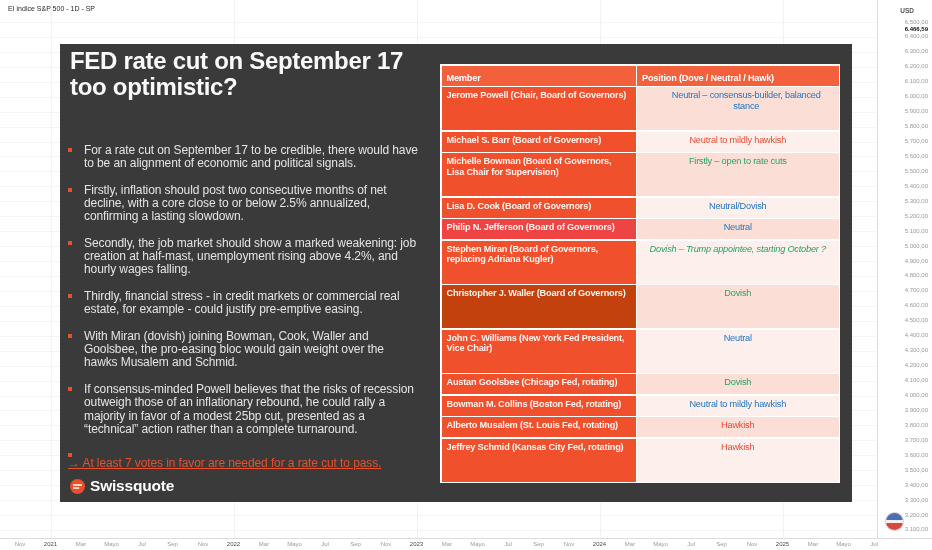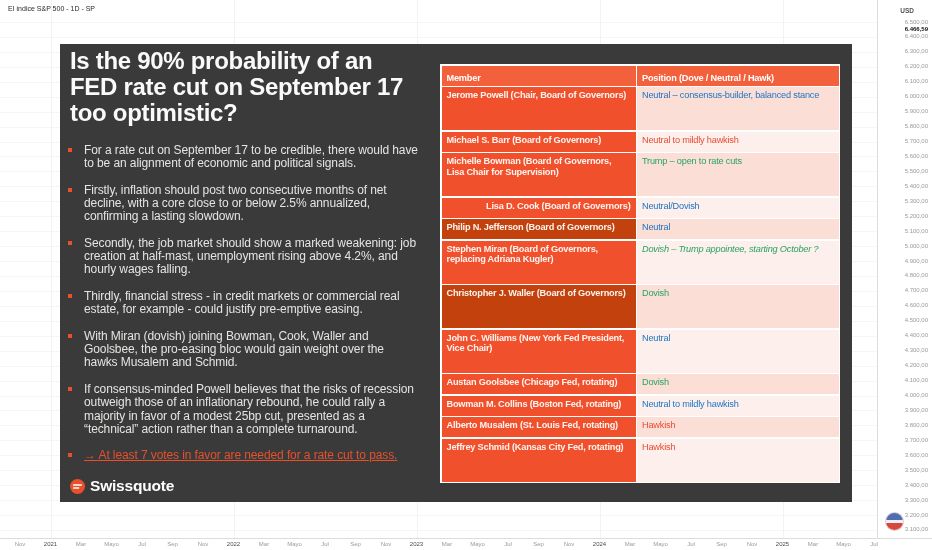--- a/index.html
+++ b/index.html
@@ -29,33 +29,33 @@
   }
   
   .slide{position:absolute;left:60px;top:44px;width:792px;height:458px;background:var(--slide-bg,#3a3a3a);z-index:5;}
   .slide-title{position:absolute;left:10px;top:4px;width:400px;color:#fafafa;font-weight:700;
     font-size:24px;line-height:26px;letter-spacing:-0.3px;}
   .bullet-list{position:absolute;left:8px;top:100px;width:352px;}
   .bullet{display:flex;margin-bottom:13.5px;}
   .bullet-marker{flex:0 0 4px;width:4px;height:4px;margin:4px 12px 0 0;background:var(--accent,#e94f2b);}
   .bullet-text{font-size:12px;line-height:13.2px;color:#e6e4e2;letter-spacing:-0.1px;}
   .note .bullet-text{color:var(--accent,#e94f2b);text-decoration:underline;}
-  .note{margin-top:4px;}
+  .note{margin-top:4px;flex-direction:column;}
   .brand-row{position:absolute;left:10px;bottom:7px;display:flex;align-items:center;}
   .brand-name{color:#fdfdfd;font-weight:700;font-size:15.5px;margin-left:5px;letter-spacing:-0.2px;}
   
   .fomc-table{position:absolute;left:380px;top:20px;width:400px;background:#ffffff;padding:1.5px;box-sizing:border-box;}
   .trow{display:flex;gap:1.5px;margin-bottom:1.5px;}
   .trow:last-child{margin-bottom:0;}
   .trow.h{height:20px;}
   .trow.short{height:20px;}
   .trow.tall{height:43px;}
   .cell{box-sizing:border-box;padding:3px 5px;font-size:9.2px;line-height:10.8px;letter-spacing:-0.2px;}
   .cell.mcol{flex:0 0 194px;color:#fdf3ef;font-weight:700;}
-  .cell.pcol{flex:1 1 auto;font-weight:400;}
+  .cell.pcol{flex:1 1 auto;font-weight:400;text-align:center;}
   .cell.head{color:#ffffff;font-weight:700;display:flex;align-items:center;padding-top:5px;padding-bottom:0;}
 </style>
 </head>
 <body>
 
 <div id="canvas">
 
   <div class="grid-layer">
       <div class="hgrid" style="top: 22px;"></div>
       <div class="hgrid" style="top: 36.94px;"></div>
@@ -173,21 +173,20 @@
       <div class="time-label year" style="left: 782.5px;">2025</div>
       <div class="time-label" style="left: 813px;">Mar</div>
       <div class="time-label" style="left: 843.5px;">Mayo</div>
       <div class="time-label" style="left: 874px;">Jul</div>
     </div>
 
   <div class="badge"></div>
 
   <div class="slide">
     <div class="slide-title">
-      <div>Is the 90% probability of an</div>
       <div>FED rate cut on September 17</div>
       <div>too optimistic?</div>
     </div>
 
     <div class="bullet-list">
 
       <div class="bullet">
           <span class="bullet-marker" style="background: rgb(233, 79, 43);"></span>
           <span class="bullet-text">For a rate cut on September 17 to be credible, there would have to be an alignment of economic and political signals.</span>
         </div>
@@ -226,36 +225,36 @@
     </div>
 
     <div class="fomc-table">
       <div class="trow h">
         <div class="cell mcol head" style="background: rgb(242, 96, 60);">Member</div>
         <div class="cell pcol head" style="background: rgb(242, 96, 60);">Position (Dove / Neutral / Hawk)</div>
       </div>
 
     <div class="trow tall">
           <div class="cell mcol" style="background: rgb(240, 80, 44);">Jerome Powell (Chair, Board of Governors)</div>
-          <div class="cell pcol" style="background: rgb(251, 223, 215); color: rgb(29, 116, 196);">Neutral – consensus-builder, balanced stance</div>
+          <div class="cell pcol" style="background: rgb(251, 223, 215); color: rgb(29, 116, 196); padding-left: 22px;">Neutral – consensus-builder, balanced stance</div>
         </div>
         <div class="trow short">
           <div class="cell mcol" style="background: rgb(240, 80, 44);">Michael S. Barr (Board of Governors)</div>
           <div class="cell pcol" style="background: rgb(253, 239, 235); color: rgb(232, 75, 50);">Neutral to mildly hawkish</div>
         </div>
         <div class="trow tall">
           <div class="cell mcol" style="background: rgb(240, 80, 44);">Michelle Bowman (Board of Governors, Lisa Chair for Supervision)</div>
-          <div class="cell pcol" style="background: rgb(251, 223, 215); color: rgb(39, 163, 105);">Trump – open to rate cuts</div>
-        </div>
-        <div class="trow short">
-          <div class="cell mcol" style="background: rgb(240, 80, 44); text-align: right;">Lisa D. Cook (Board of Governors)</div>
+          <div class="cell pcol" style="background: rgb(251, 223, 215); color: rgb(39, 163, 105);">Firstly – open to rate cuts</div>
+        </div>
+        <div class="trow short">
+          <div class="cell mcol" style="background: rgb(240, 80, 44);">Lisa D. Cook (Board of Governors)</div>
           <div class="cell pcol" style="background: rgb(253, 239, 235); color: rgb(29, 116, 196);">Neutral/Dovish</div>
         </div>
         <div class="trow short">
-          <div class="cell mcol" style="background: #c2410c;">Philip N. Jefferson (Board of Governors)</div>
+          <div class="cell mcol" style="background: #ef4444;">Philip N. Jefferson (Board of Governors)</div>
           <div class="cell pcol" style="background: rgb(251, 223, 215); color: rgb(29, 116, 196);">Neutral</div>
         </div>
         <div class="trow tall">
           <div class="cell mcol" style="background: rgb(240, 80, 44);">Stephen Miran (Board of Governors, replacing Adriana Kugler)</div>
           <div class="cell pcol" style="background: rgb(253, 239, 235); color: rgb(39, 163, 105); font-style: italic;">Dovish – Trump appointee, starting October ?</div>
         </div>
         <div class="trow tall">
           <div class="cell mcol" style="background: #c2410c;">Christopher J. Waller (Board of Governors)</div>
           <div class="cell pcol" style="background: rgb(251, 223, 215); color: rgb(39, 163, 105);">Dovish</div>
         </div>

